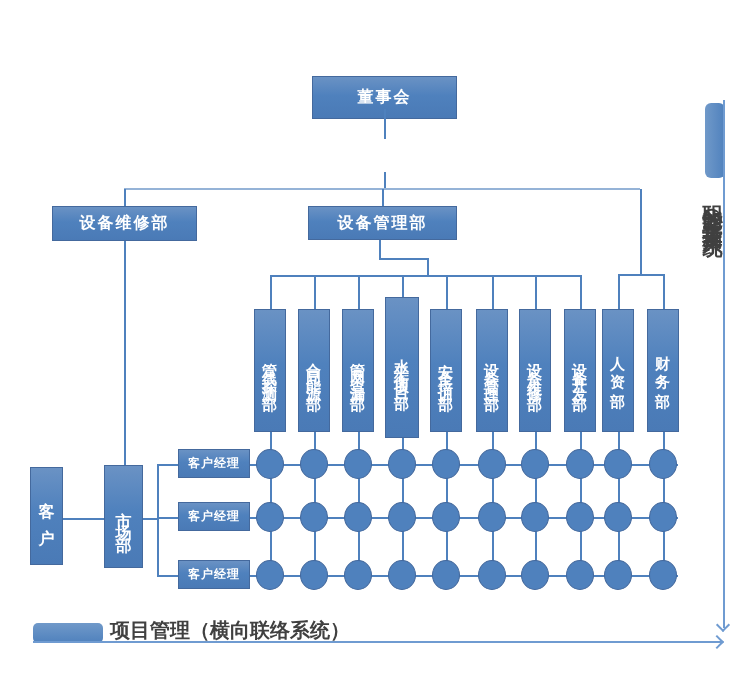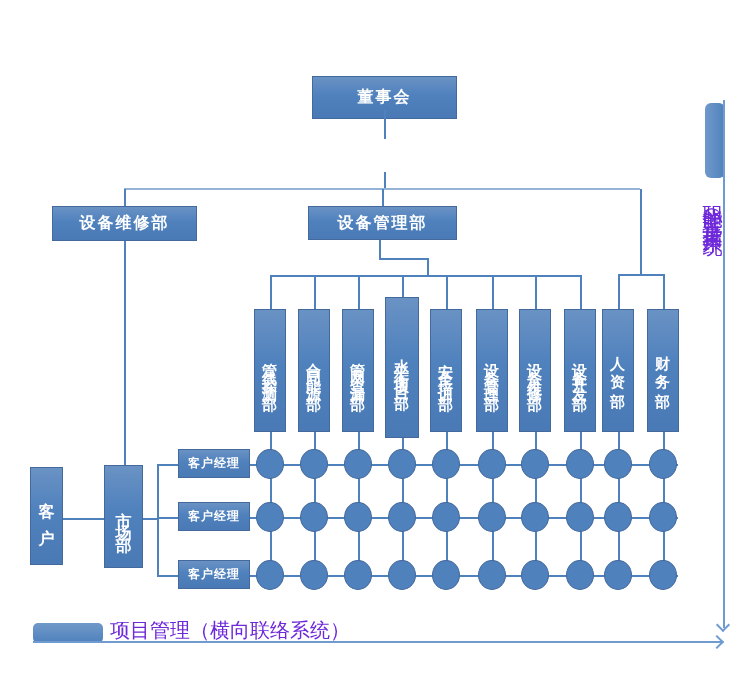--- a/index.html
+++ b/index.html
@@ -28,21 +28,21 @@
   .arrowline{background:#6f9bd1;}
   .circle{
     position:absolute;width:28px;height:30px;border-radius:50%;
     background:#4f81bd;border:1px solid #44699d;box-sizing:border-box;
   }
   .sysbar{
     position:absolute;border-radius:6px;
     background:linear-gradient(90deg,#7099c9,#4f81bd);
   }
   .redtext{
-    position:absolute;color:#6d28d9;font-weight:normal;font-size:20px;
+    position:absolute;color:#404040;font-weight:bold;font-size:20px;
     font-family:"Liberation Serif",serif;
   }
   .red-vertical{
     writing-mode:vertical-rl;letter-spacing:3px;line-height:1.15;
     text-align:left;
   }
   .chev{position:absolute;width:8px;height:8px;border:solid #6f9bd1;border-width:0 2px 2px 0;}
   .chev-down{transform:rotate(45deg);}
   .chev-right{transform:rotate(-45deg);}
 </style>

